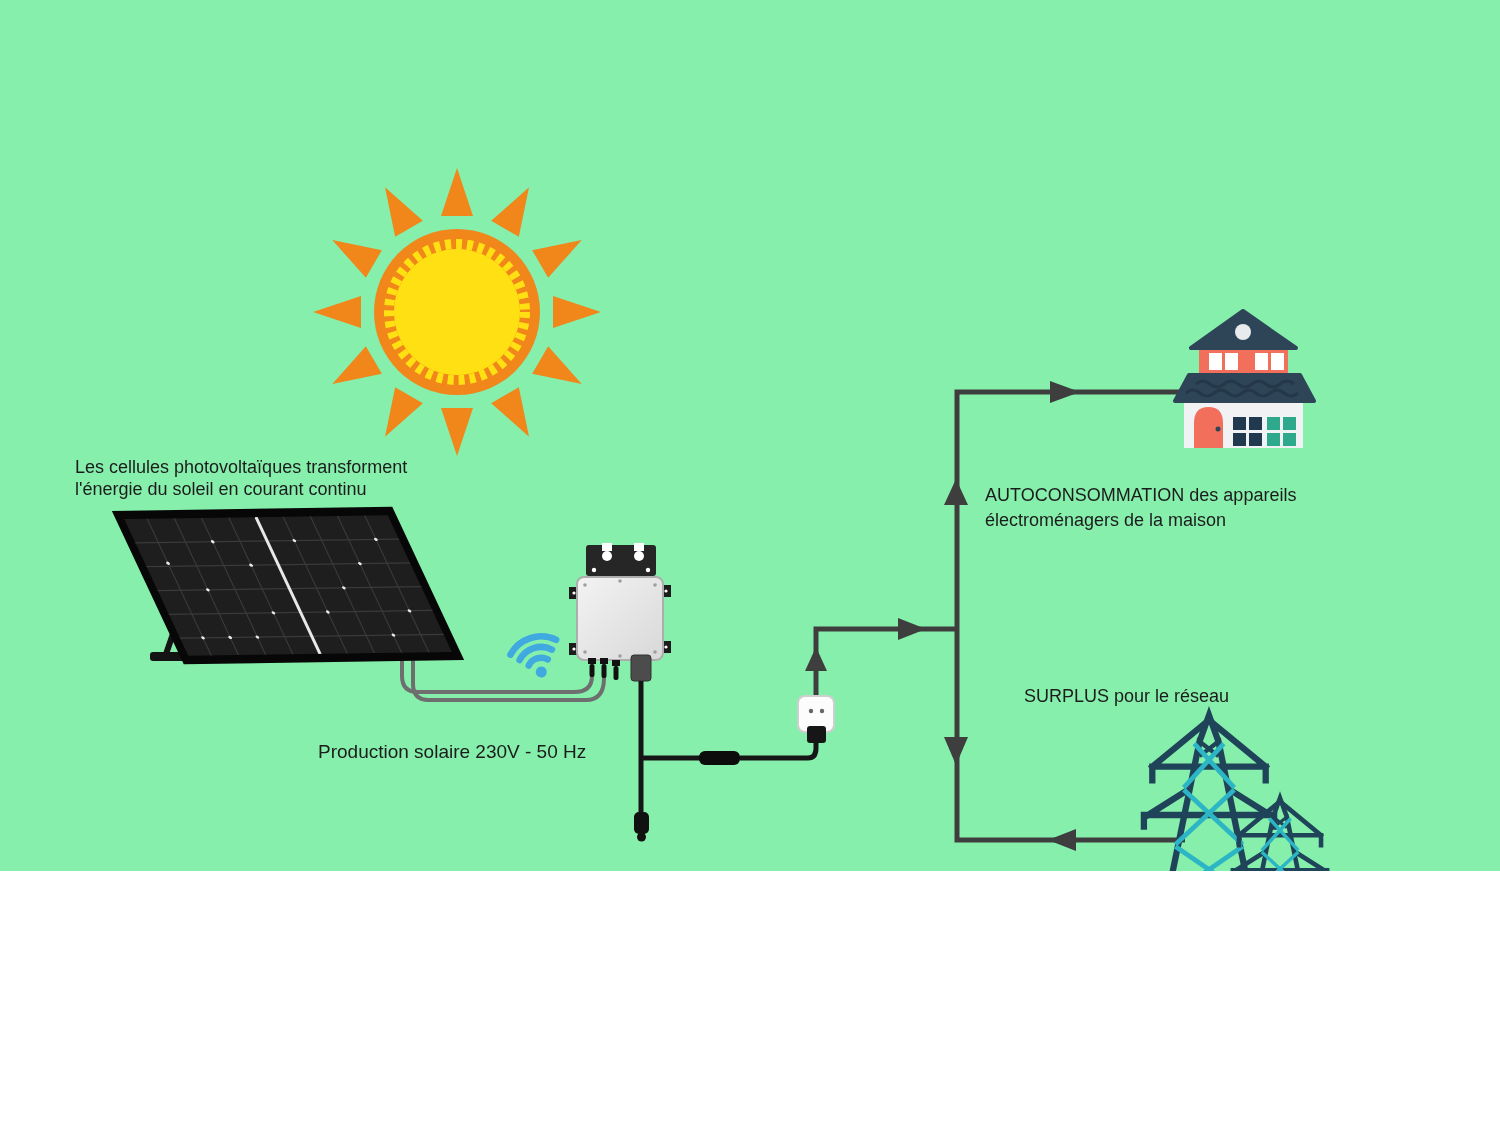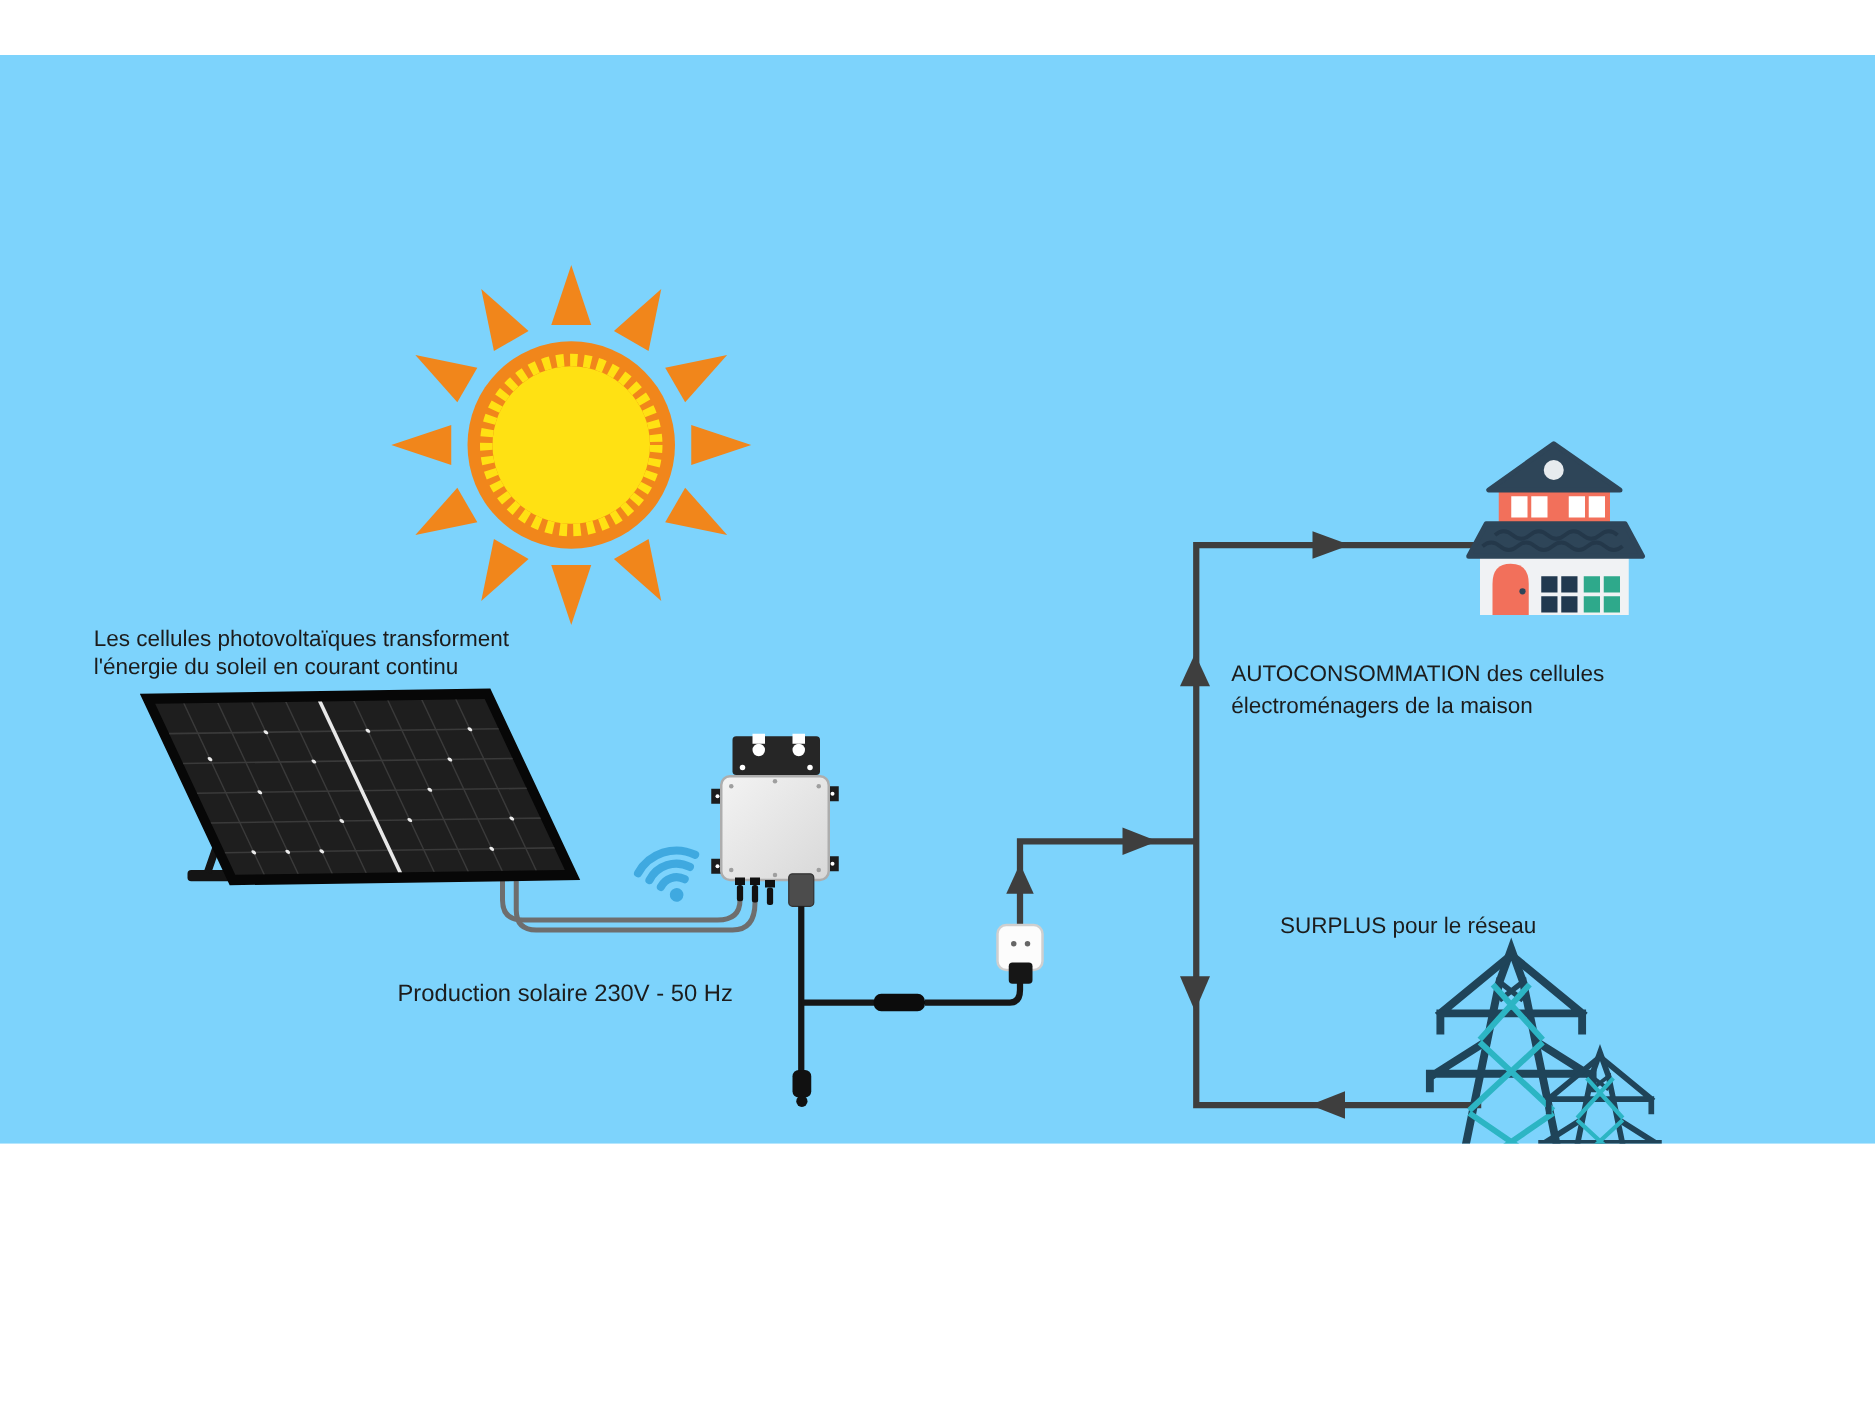--- a/index.html
+++ b/index.html
@@ -1,18 +1,18 @@
 <!DOCTYPE html>
 <html style="--sun-orange: #F1861B; --sun-yellow: #FFE113; --wifi-blue: #3FA9E0; --house-slate: #2E4558; --house-coral: #F2705B; --house-navy: #21394F; --house-teal: #2EA98B; --pylon-dark: #1F4459; --pylon-teal: #2CB5C4; --flow-line: #3E3E3E; --cable-gray: #6E6E6E; --text-dark: #1C1C1C;"><head>
 <meta charset="utf-8">
 <style>
   html,body{margin:0;padding:0;background:#ffffff;}
   #canvas{
-    position:relative;width:1500px;height:871px;background:#7dd3fc;overflow:hidden;
-    font-family:"Liberation Sans", sans-serif;color:var(--text-dark);margin-top:44px;
+    position:relative;width:1500px;height:871px;background:#86efac;overflow:hidden;
+    font-family:"Liberation Sans", sans-serif;color:var(--text-dark);
   }
   #art{position:absolute;left:0;top:0;}
   .caption{
     position:absolute;white-space:pre-line;color:var(--text-dark);
     font-family:"Liberation Sans", sans-serif;
   }
   .caption.panel{left:75px;top:456px;font-size:18px;line-height:22px;}
   .caption.inverter{left:493px;top:443px;font-size:18px;line-height:22px;}
   .caption.production{left:318px;top:740px;font-size:19px;line-height:23px;}
   .caption.autoconso{left:985px;top:483px;font-size:18px;line-height:25px;}
@@ -238,16 +238,16 @@
       <rect x="798" y="696" width="36" height="36" rx="7" fill="#FCFCFC" stroke="#CFCFCF" stroke-width="2"></rect>
       <circle cx="811" cy="711" r="2.2" fill="#666666"></circle>
       <circle cx="822" cy="711" r="2.2" fill="#666666"></circle>
       <rect x="807" y="726" width="19" height="17" rx="3" fill="#161616"></rect>
     </g>
   </svg>
 
   <div class="caption panel">Les cellules photovoltaïques transforment
 l'énergie du soleil en courant continu</div>
   <div class="caption production">Production solaire 230V - 50 Hz</div>
-  <div class="caption autoconso">AUTOCONSOMMATION des cellules
+  <div class="caption autoconso">AUTOCONSOMMATION des appareils
 électroménagers de la maison</div>
   <div class="caption surplus">SURPLUS pour le réseau</div>
 </div>
 
 </body></html>

